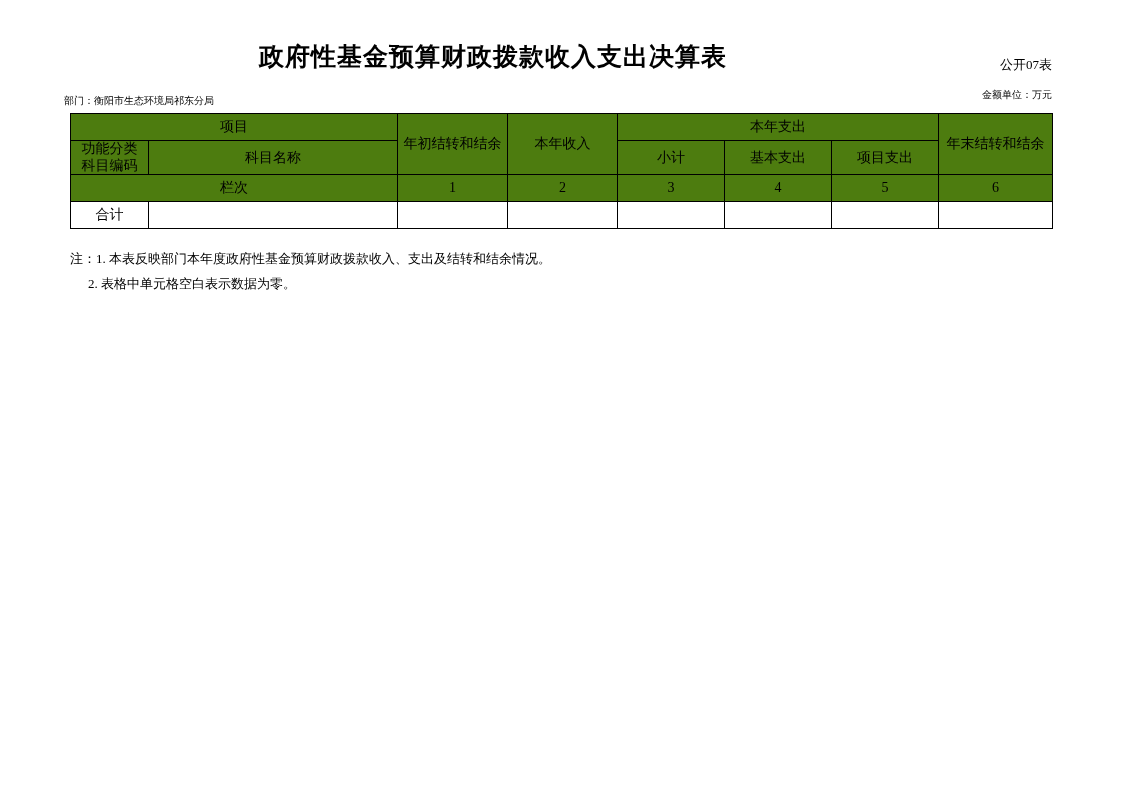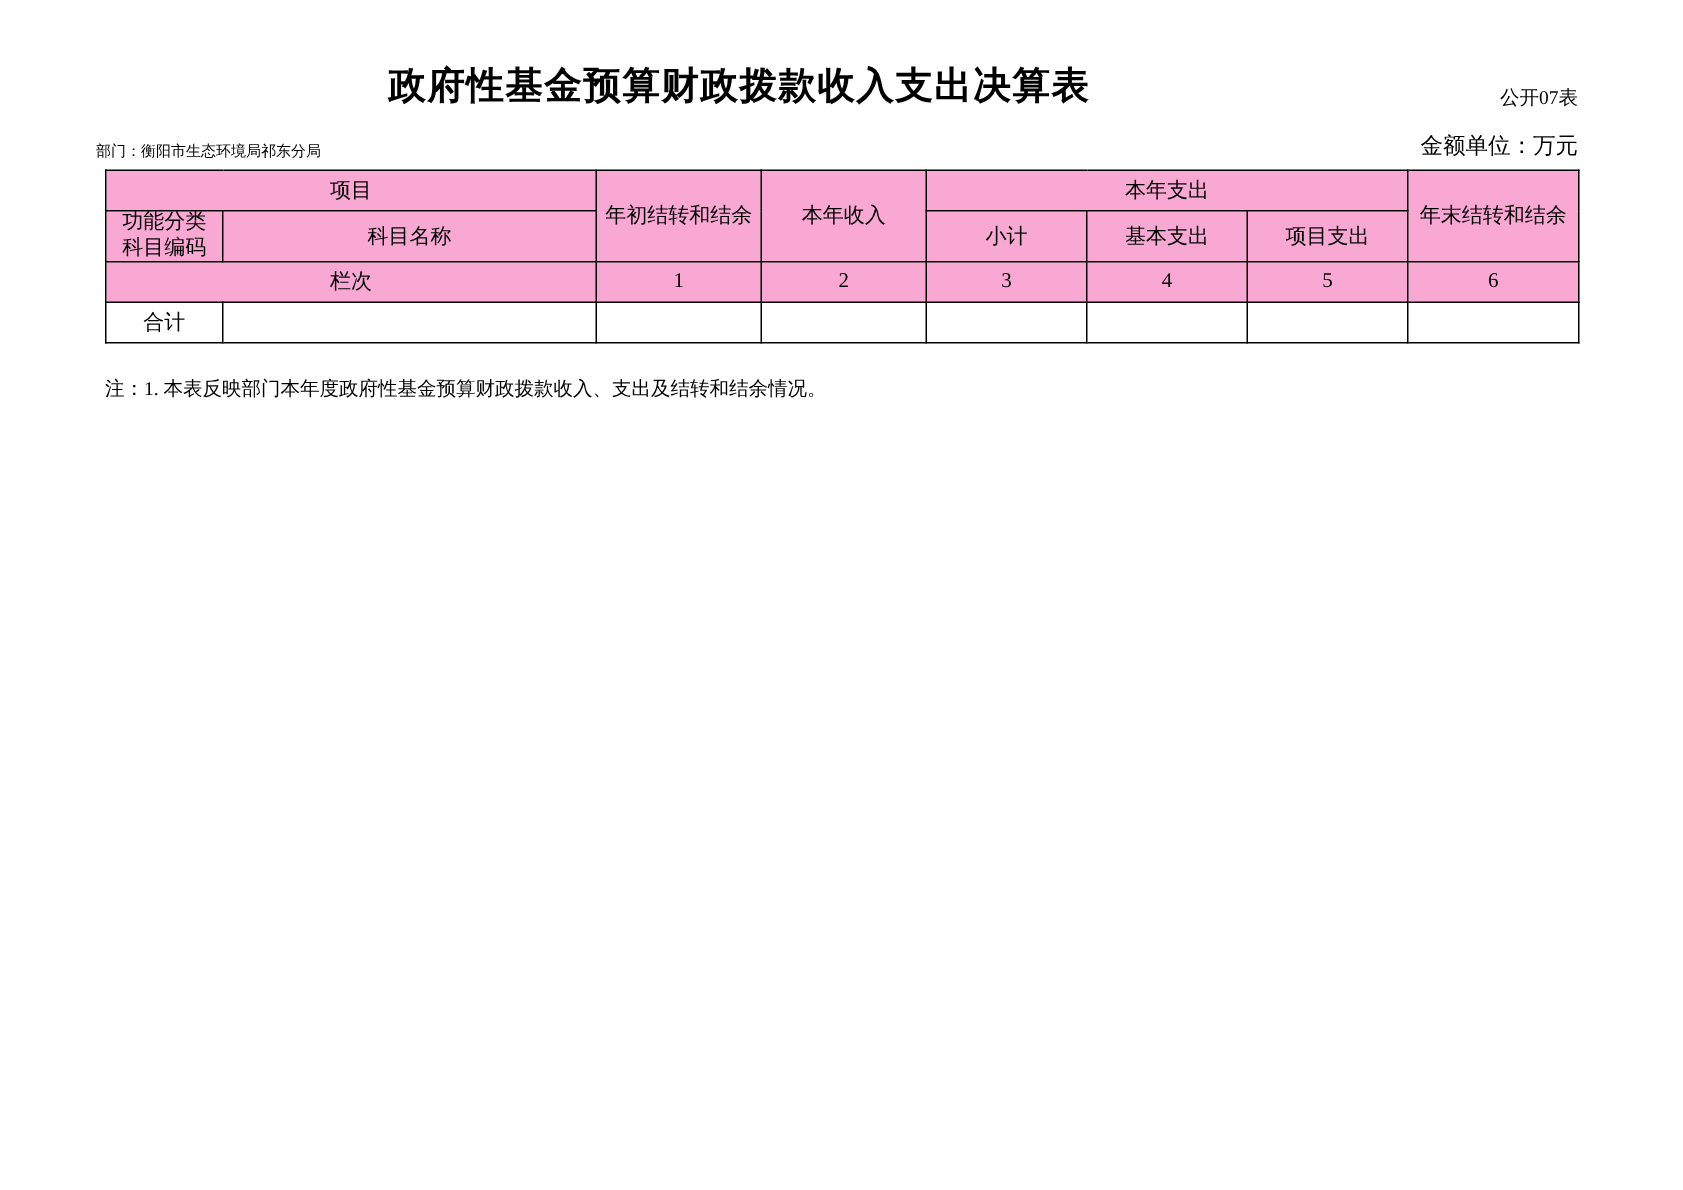--- a/index.html
+++ b/index.html
@@ -39,40 +39,40 @@
   .dept-line {
     position: absolute;
     top: 94px;
     left: 64px;
     font-size: 10px;
   }
   .unit-line {
     position: absolute;
     top: 88px;
     right: 70px;
-    font-size: 15px;
+    font-size: 10px;
   }
   table.main {
     position: absolute;
     top: 113px;
     left: 70px;
     border-collapse: collapse;
     table-layout: fixed;
     width: 982px;
   }
   table.main td {
     border: 1px solid #000000;
     font-size: 14px;
     text-align: center;
     vertical-align: middle;
     padding: 0;
     height: 26px;
   }
   .hdr {
-    background: #f9a8d4;
+    background: #4d7c0f;
   }
   .col-code   { width: 78px; }
   .col-name   { width: 249px; }
   .col-begin  { width: 110px; }
   .col-income { width: 110px; }
   .col-sub    { width: 107px; }
   .col-basic  { width: 107px; }
   .col-proj   { width: 107px; }
   .col-end    { width: 114px; }
 
@@ -161,15 +161,16 @@
         <td class="h-total"></td>
         <td class="h-total"></td>
         <td class="h-total"></td>
         <td class="h-total"></td>
       </tr>
     </tbody>
   </table>
 
   <div class="notes">
     <div class="n1">注：1. 本表反映部门本年度政府性基金预算财政拨款收入、支出及结转和结余情况。</div>
+    <div class="n2">2. 表格中单元格空白表示数据为零。</div>
   </div>
 
 </div>
 
 </body></html>

